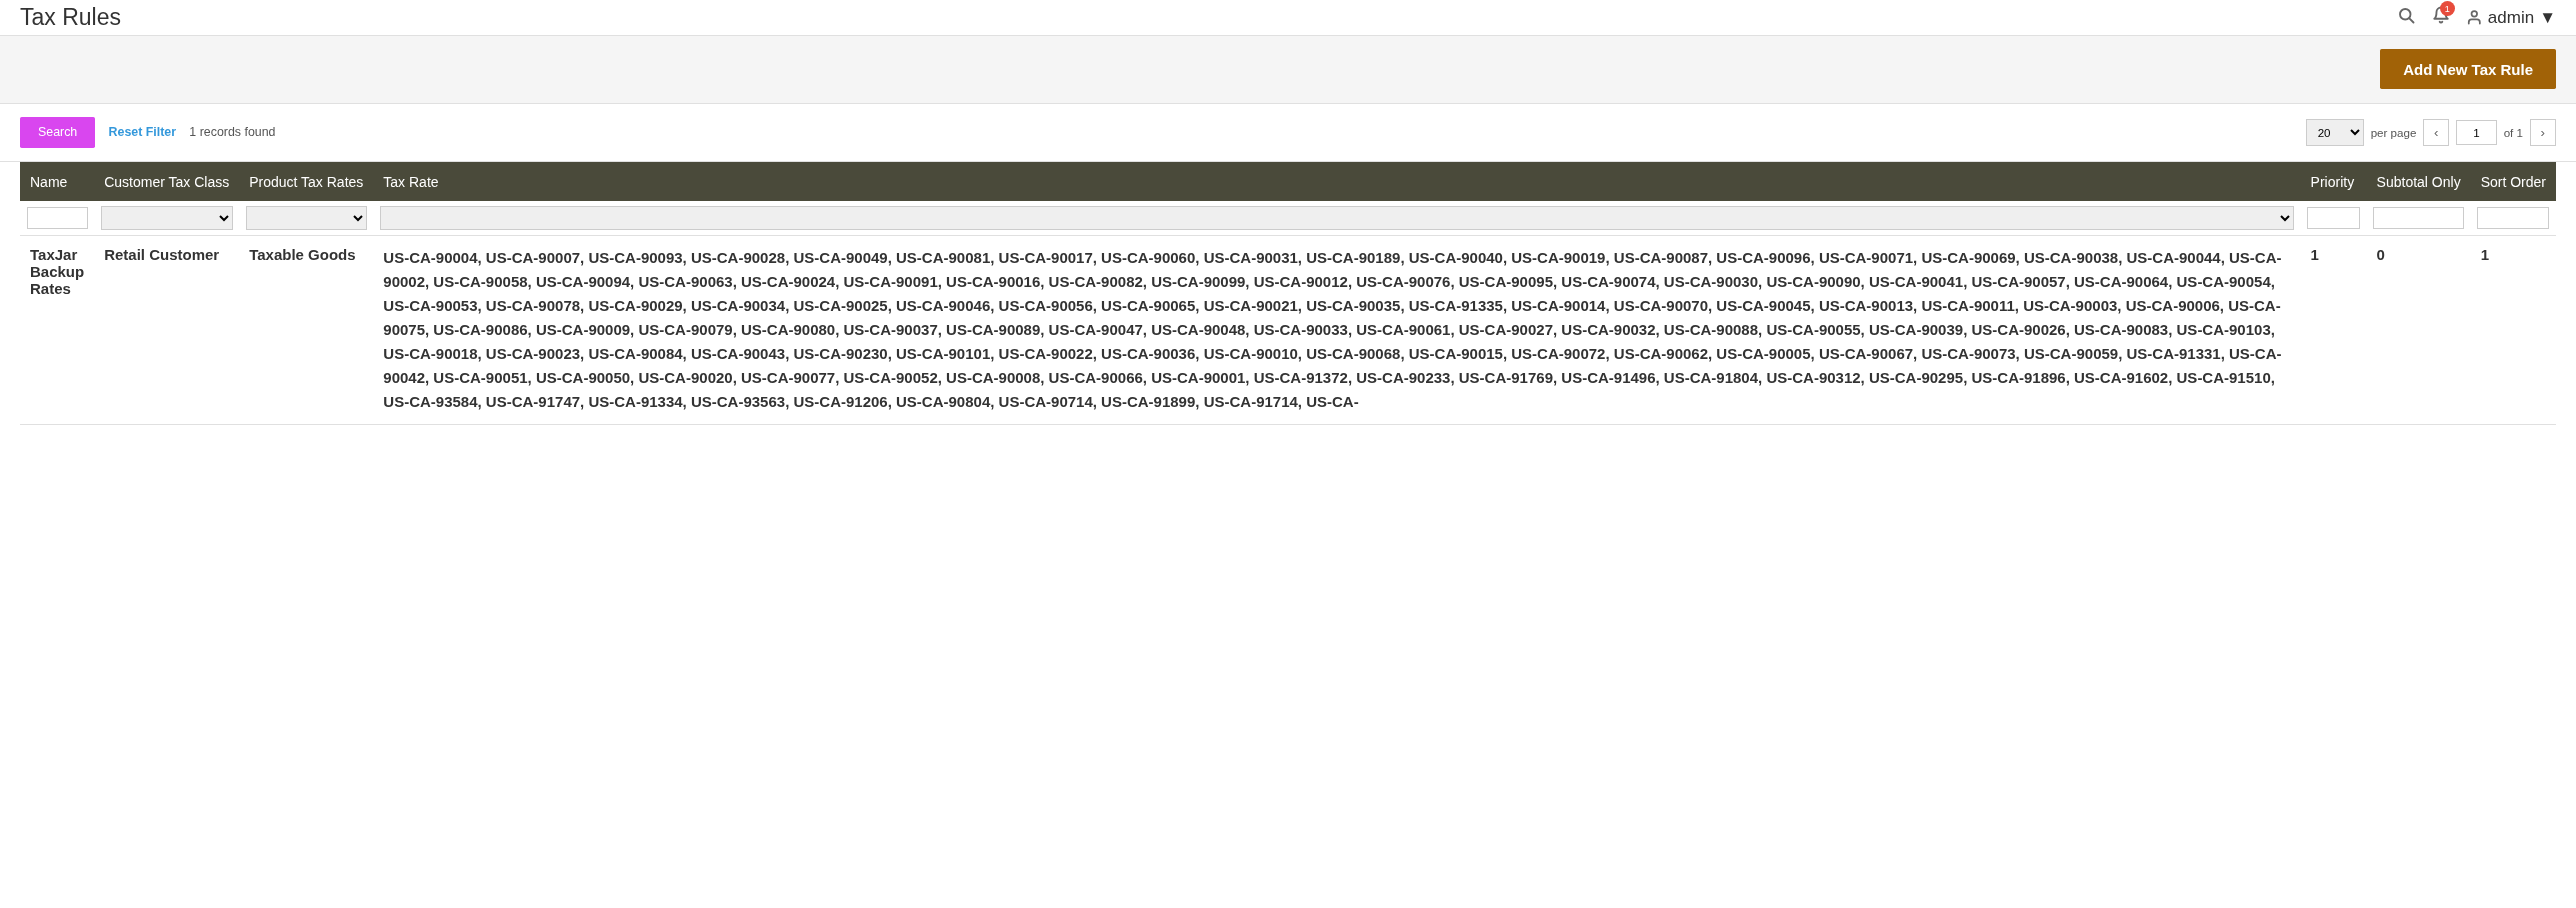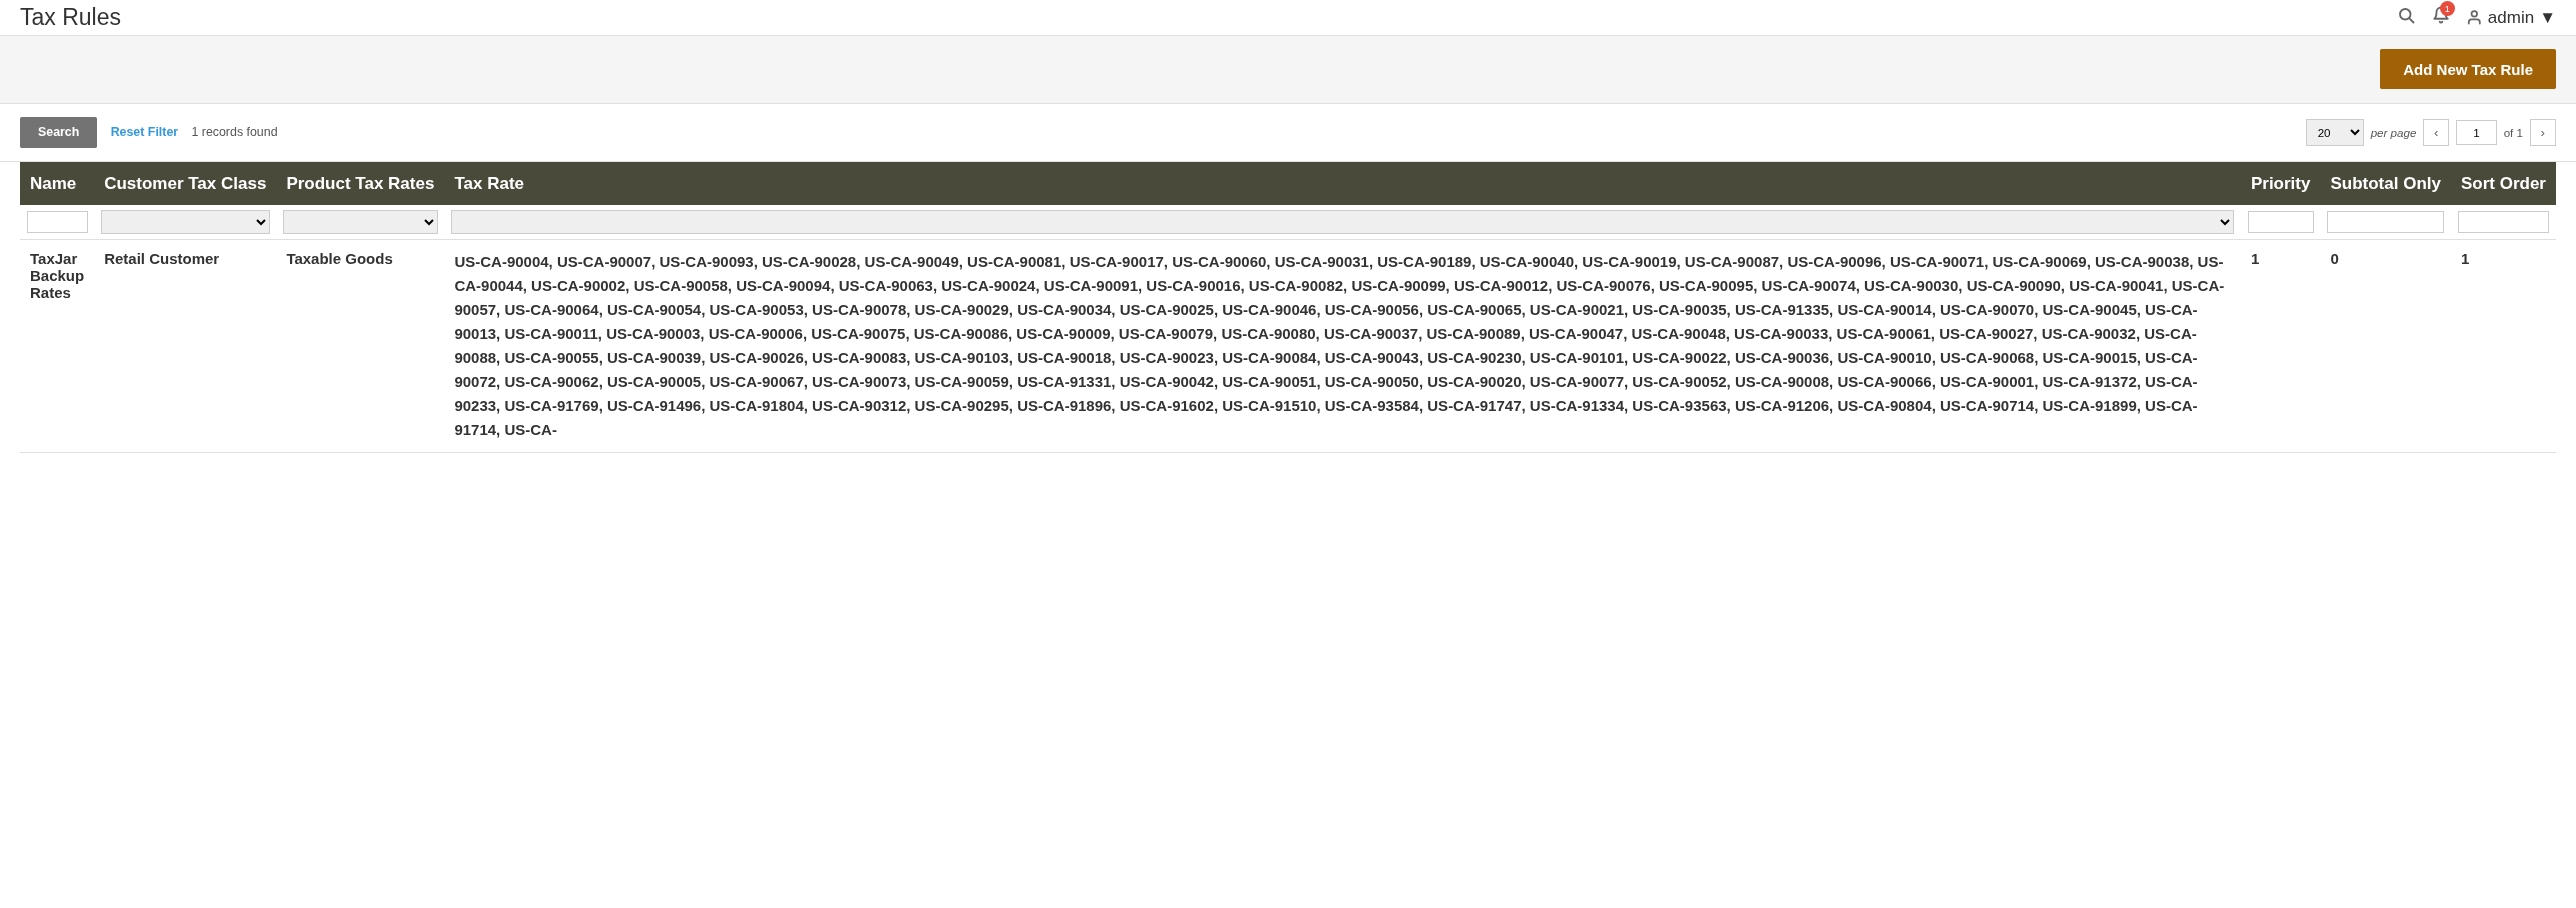--- a/index.html
+++ b/index.html
@@ -78,26 +78,26 @@
 
     
     .search-bar {
       display: flex;
       align-items: center;
       padding: 13.3px 20px;
       gap: 13.3px;
       border-bottom: 0.8px solid #e0e0e0;
     }
     .search-btn {
-      background: #737373;
+      background: #d946ef;
       color: #fff;
       border: none;
       padding: 8.3px 18px;
       font-size: 12.4px;
-      font-weight: bold;
+      font-weight: normal;
       cursor: pointer;
       border-radius: 1.7px;
     }
     .reset-filter-link {
       color: #3498db;
       cursor: pointer;
       font-size: 12.4px;
       text-decoration: none;
       font-weight: bold;
     }
@@ -114,21 +114,20 @@
     .per-page-select {
       padding: 5px 6.6px;
       border: 0.8px solid #ccc;
       font-size: 11.6px;
       cursor: pointer;
       min-width: 58px;
     }
     .per-page-label {
       font-size: 11.6px;
       color: #555;
-      font-style: italic;
     }
     .page-nav-btn {
       border: 0.8px solid #ccc;
       background: #fff;
       padding: 5px 10px;
       cursor: pointer;
       font-size: 13.3px;
       color: #666;
     }
     .page-input {
@@ -151,22 +150,22 @@
       width: 100%;
       border-collapse: collapse;
     }
     thead tr {
       background: #4a4a3a;
       color: #fff;
     }
     thead th {
       padding: 11.6px 10px;
       text-align: left;
-      font-weight: 700;
-      font-size: 17px;
+      font-weight: 400;
+      font-size: 14px;
       white-space: nowrap;
       margin-left: 40px;
     }
     
     .filter-row td {
       padding: 5px 6.6px;
       border-bottom: 0.8px solid #e0e0e0;
     }
     .filter-input {
       border: 0.8px solid #ccc;

